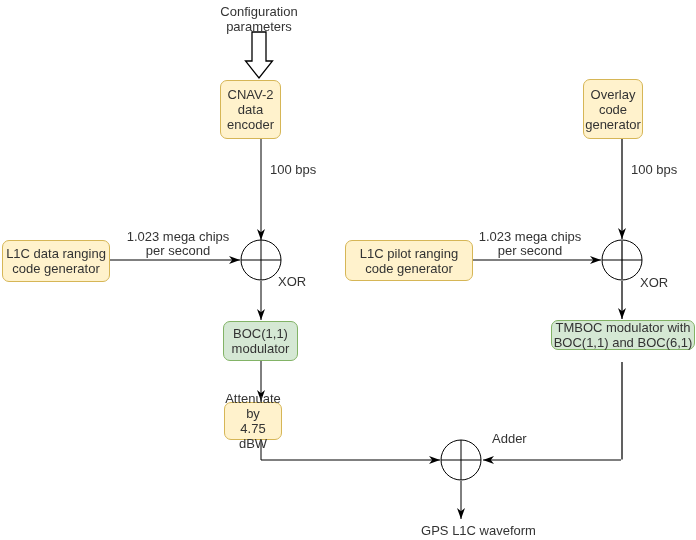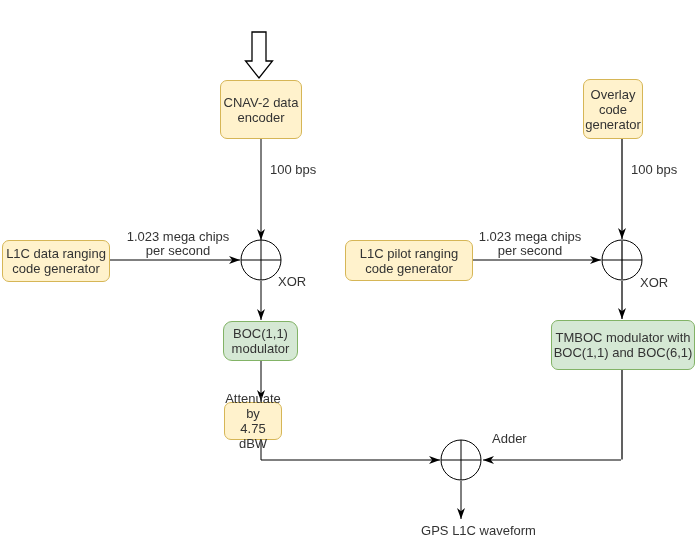--- a/index.html
+++ b/index.html
@@ -59,65 +59,67 @@
       <path d="M622,240 V280" stroke="#616161" stroke-width="2" fill="none"></path>
       <path d="M602,260 H642" stroke="#000000" stroke-width="1" fill="none"></path>
     </g>
 
     <g>
       <circle cx="461" cy="460" r="20" fill="#ffffff" stroke="#000000" stroke-width="1"></circle>
       <path d="M461,440 V480 M441,460 H481" stroke="#000000" stroke-width="1" fill="none"></path>
     </g>
   </svg>
 
+  <div class="txt center" style="left:193px;top:4px;width:132px;">Configuration
+parameters</div>
 
   <div class="txt" style="left:270px;top:162px;">100 bps</div>
 
   <div class="txt" style="left:631px;top:162px;">100 bps</div>
 
   <div class="txt center" style="left:108px;top:230px;width:140px;line-height:14px;">1.023 mega chips
 per second</div>
 
   <div class="txt center" style="left:460px;top:230px;width:140px;line-height:14px;">1.023 mega chips
 per second</div>
 
   <div class="txt" style="left:278px;top:274px;">XOR</div>
 
   <div class="txt" style="left:640px;top:275px;">XOR</div>
 
   <div class="txt" style="left:492px;top:431px;">Adder</div>
 
   <div class="txt center" style="left:408px;top:523px;width:141px;">GPS L1C waveform</div>
 
-  <div class="node yellow" style="left:220px;top:80px;width:82px;height:59px;">
+  <div class="node yellow" style="left:220px;top:80px;width:61px;height:59px;">
     <span>CNAV-2 data
 encoder</span>
   </div>
 
   <div class="node yellow" style="left:583px;top:79px;width:60px;height:60px;">
     <span>Overlay code
 generator</span>
   </div>
 
   <div class="node yellow" style="left:2px;top:240px;width:108px;height:42px;">
     <span>L1C data ranging
 code generator</span>
   </div>
 
   <div class="node yellow" style="left:345px;top:240px;width:128px;height:41px;">
     <span>L1C pilot ranging
 code generator</span>
   </div>
 
-  <div class="node green" style="left:223px;top:321px;width:75px;height:40px;border-radius:9px;">
+  <div class="node green" style="left:223px;top:321px;width:75px;height:40px;">
     <span>BOC(1,1)
 modulator</span>
   </div>
 
-  <div class="node green" style="left:551px;top:320px;width:144px;height:50px;">
+  <div class="node green" style="left:551px;top:320px;width:144px;height:30px;">
     <span>TMBOC modulator with
 BOC(1,1) and BOC(6,1)</span>
   </div>
 
   <div class="node yellow" style="left:224px;top:402px;width:58px;height:38px;">
     <span>Attenuate by
 4.75 dBW</span>
   </div>
 
 </div>

